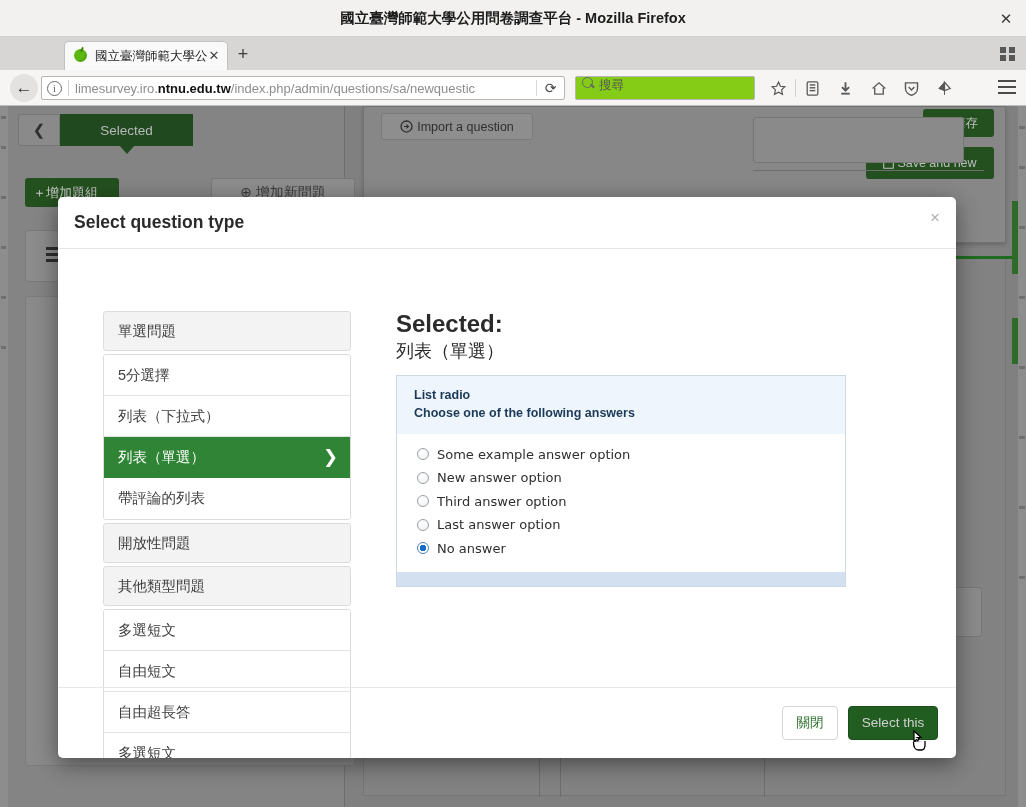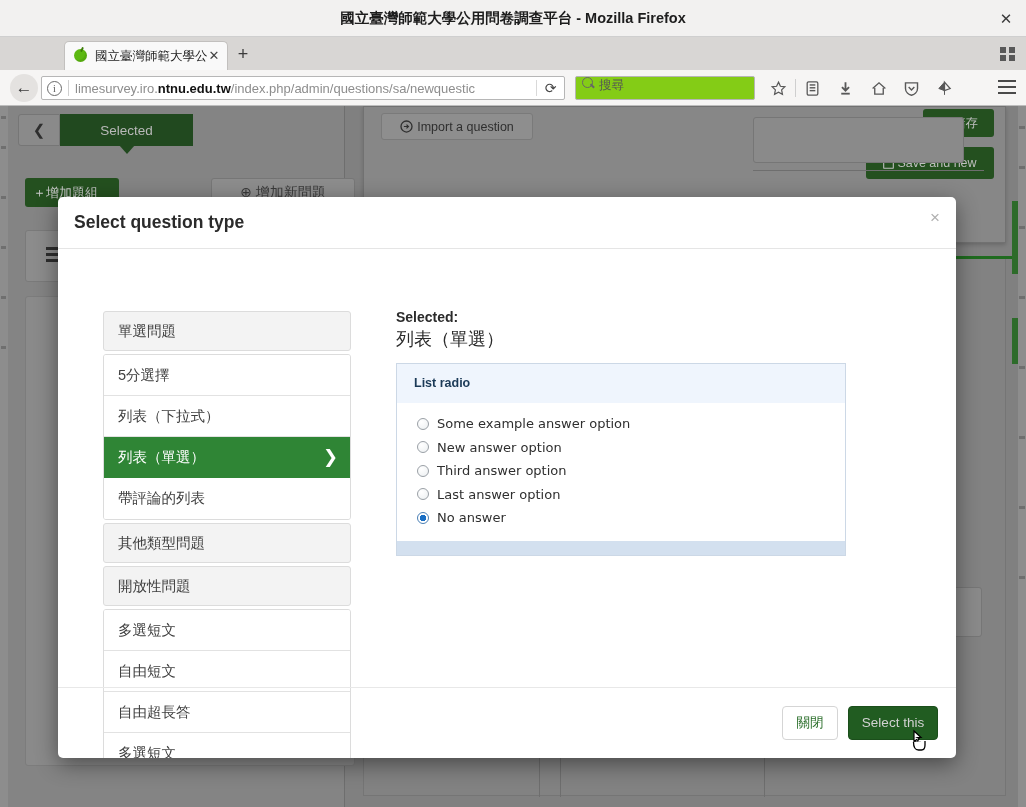--- a/index.html
+++ b/index.html
@@ -339,21 +339,21 @@
   .tl-item.active {
     background:#2f8535; color:#fff; justify-content:space-between;
     border-bottom-color:#2f8535;
   }
   .tl-item.active .chev { font-size: 18px; font-weight:bold; color:#fff; }
 
   
   .preview {
     position:absolute; left: 338px; top: 60px; right: 38px;
   }
-  .sel-label { font-size: 14px; font-weight:bold; color:#2b2b2b; line-height:1.25; }
+  .sel-label { font-size: 24px; font-weight:bold; color:#2b2b2b; line-height:1.25; }
   .sel-type  { font-size: 18px; color:#2b2b2b; line-height:1.35; margin-bottom: 12px; }
   .prev-card {
     border:1px solid #ccd8e6; width: 450px;
   }
   .prev-head {
     background:#eff5fd; padding: 10px 0 11px 17px;
     font-size: 12.5px; font-weight: bold; color:#1b3a57; line-height:1.45;
   }
   .prev-opts { background:#fff; padding: 9px 0 12px 20px; }
   .prev-opt {
@@ -574,38 +574,39 @@
         <div class="tl-items">
           <div class="tl-item">5分選擇</div>
           <div class="tl-item">列表（下拉式）</div>
           <div class="tl-item active">
             <span>列表（單選）</span>
             <span class="chev">❯</span>
           </div>
           <div class="tl-item">帶評論的列表</div>
         </div>
 
+        <div class="tl-group">開放性問題</div>
+
         <div class="tl-group">其他類型問題</div>
-
-        <div class="tl-group">開放性問題</div>
         <div class="tl-items">
           <div class="tl-item">多選短文</div>
           <div class="tl-item">自由短文</div>
           <div class="tl-item">自由超長答</div>
           <div class="tl-item">多選短文</div>
         </div>
       </div>
 
       <div class="preview">
         <div class="sel-label">Selected:</div>
         <div class="sel-type">列表（單選）</div>
 
         <div class="prev-card">
           <div class="prev-head">
             <div>List radio</div>
+            <div>Choose one of the following answers</div>
           </div>
           <div class="prev-opts">
             <div class="prev-opt">
               <span class="radio"></span>
               <span>Some example answer option</span>
             </div>
             <div class="prev-opt">
               <span class="radio"></span>
               <span>New answer option</span>
             </div>

